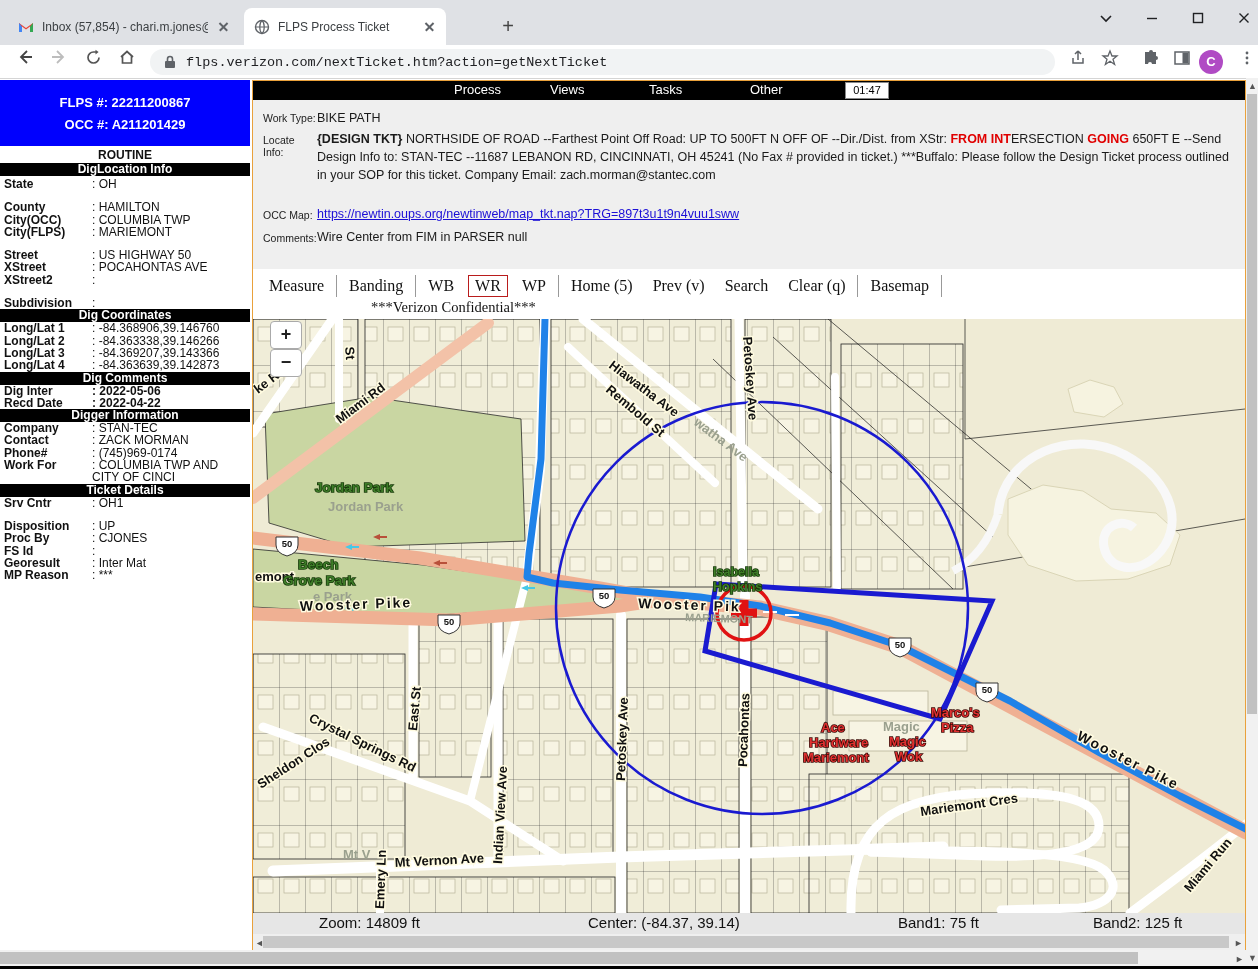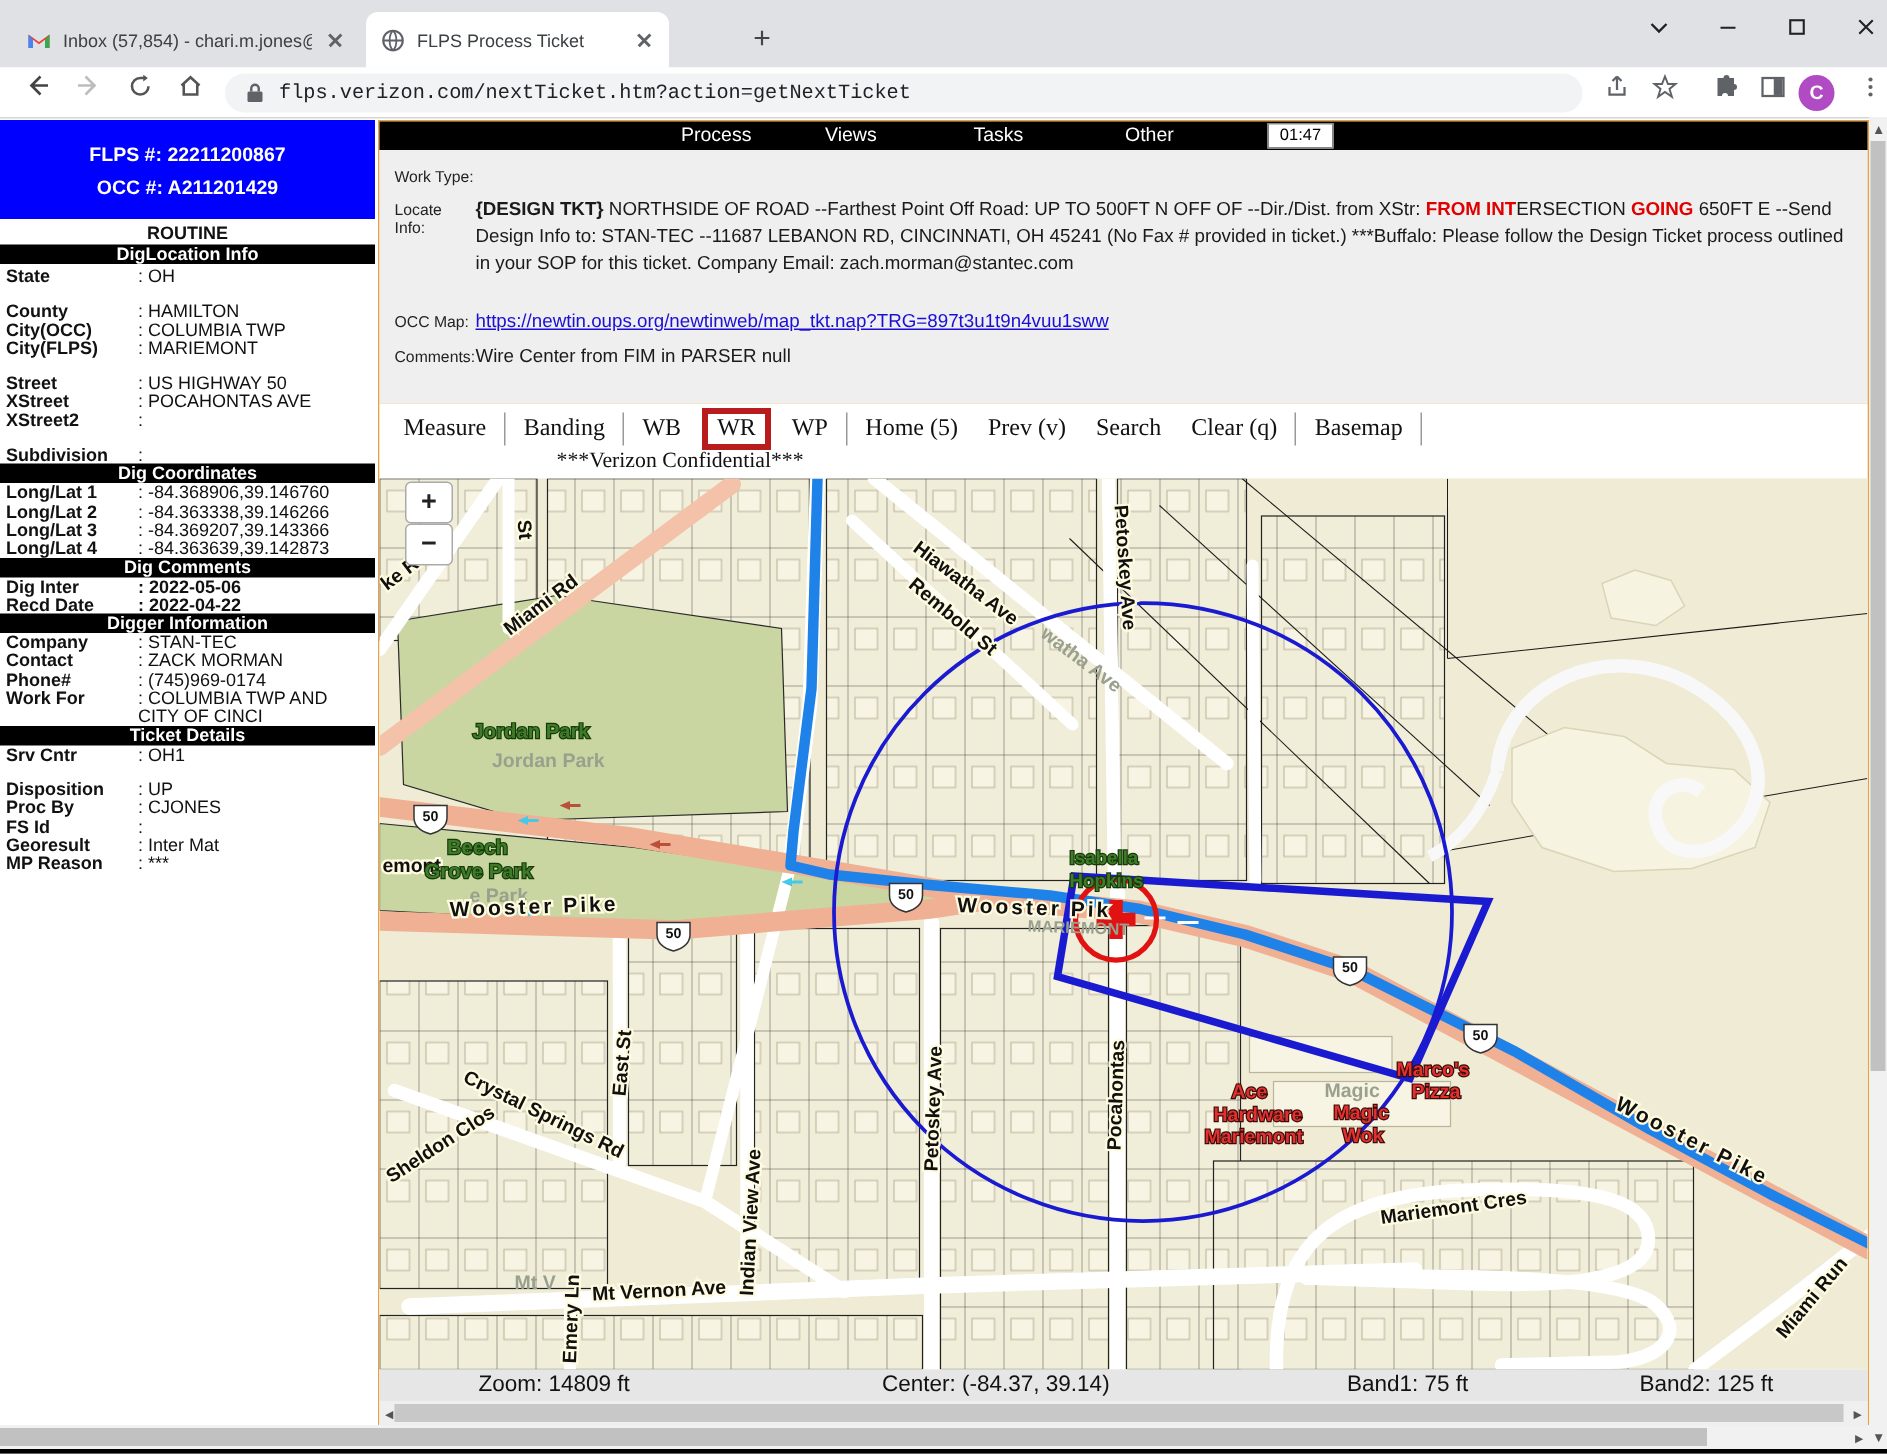--- a/index.html
+++ b/index.html
@@ -42,21 +42,21 @@
   .ilbl{position:absolute;left:10px;font-size:10.5px;color:#222;line-height:12px;}
   .ival{position:absolute;left:64px;right:6px;line-height:18px;}
   .redtxt{color:#E00000;font-weight:bold;}
   .boldtxt{font-weight:bold;}
   a.occlink{color:#1B0FD6;text-decoration:underline;}
   
   #mapPanel{position:absolute;left:0;top:188px;width:992px;height:682px;background:#fff;}
   #maptb{position:absolute;left:6px;top:4px;height:26px;display:flex;align-items:center;font-family:"Liberation Serif",serif;font-size:16px;color:#111;}
   .tbi{margin:0 10px;white-space:nowrap;}
   .tbsep{width:1px;height:22px;background:#999;margin:0 2px;}
-  .tbboxed{border:4px solid #b91c1c;padding:1px 6px;margin:0 4px;}
+  .tbboxed{border:1px solid #b91c1c;padding:1px 6px;margin:0 4px;}
   #confid{position:absolute;left:118px;top:30px;font-family:"Liberation Serif",serif;font-size:14.5px;color:#111;}
   #mapwrap{position:absolute;left:0;top:50px;width:992px;height:594px;background:#EFEBD5;overflow:hidden;}
   .zbtn{position:absolute;width:30px;height:26px;background:#fff;border:1px solid #aaa;border-radius:4px;text-align:center;line-height:25px;font-size:18px;font-weight:bold;color:#222;z-index:40;}
   #statusbar{position:absolute;left:0;top:644px;width:992px;height:21px;background:#E6E6E6;font-size:15px;color:#111;}
   .stitem{position:absolute;top:1px;}
   #maphs{position:absolute;left:0;top:665px;width:992px;height:17px;background:#EFEFEF;}
   #maphs .thumb{position:absolute;left:10px;top:2px;width:966px;height:12px;background:#C8C8C8;}
   .harrow{position:absolute;top:4px;font-size:9px;color:#555;}
   
   #vscroll{position:absolute;left:1246px;top:78px;width:12px;height:888px;background:#F1F1F1;}
@@ -280,20 +280,21 @@
     <div id="menubar">
       <span class="mitem" style="left:201px;">Process</span>
       <span class="mitem" style="left:297px;">Views</span>
       <span class="mitem" style="left:396px;">Tasks</span>
       <span class="mitem" style="left:497px;">Other</span>
       <span id="timerbox">01:47</span>
     </div>
 
     <div id="infoarea">
       <div class="ilbl" style="top:12px;">Work Type:</div>
+      <div class="ival" style="top:9px;">BIKE PATH</div>
       <div class="ilbl" style="top:34px;"><span>Locate</span><br><span>Info:</span></div>
       <div class="ival" style="top:30px;">
         <span class="boldtxt">{DESIGN TKT}</span><span> NORTHSIDE OF ROAD --Farthest Point Off Road: UP TO 500FT N OFF OF --Dir./Dist. from XStr: </span><span class="redtxt">FROM INT</span><span>ERSECTION </span><span class="redtxt">GOING</span><span> 650FT E --Send Design Info to: STAN-TEC --11687 LEBANON RD, CINCINNATI, OH 45241 (No Fax # provided in ticket.) ***Buffalo: Please follow the Design Ticket process outlined in your SOP for this ticket. Company Email: zach.morman@stantec.com</span>
       </div>
       <div class="ilbl" style="top:109px;">OCC Map:</div>
       <div class="ival" style="top:105px;"><a class="occlink" href="#">https://newtin.oups.org/newtinweb/map_tkt.nap?TRG=897t3u1t9n4vuu1sww</a></div>
       <div class="ilbl" style="top:132px;">Comments:</div>
       <div class="ival" style="top:128px;">Wire Center from FIM in PARSER null</div>
     </div>
 

